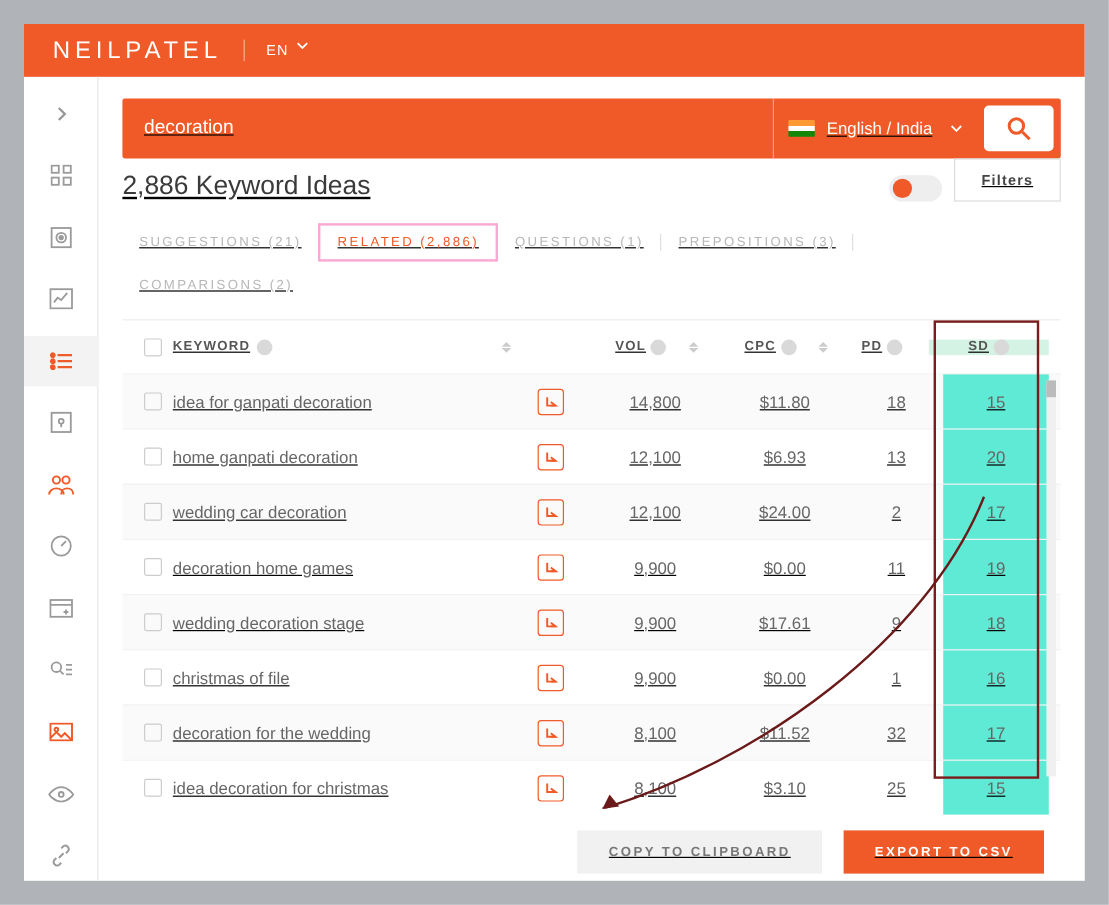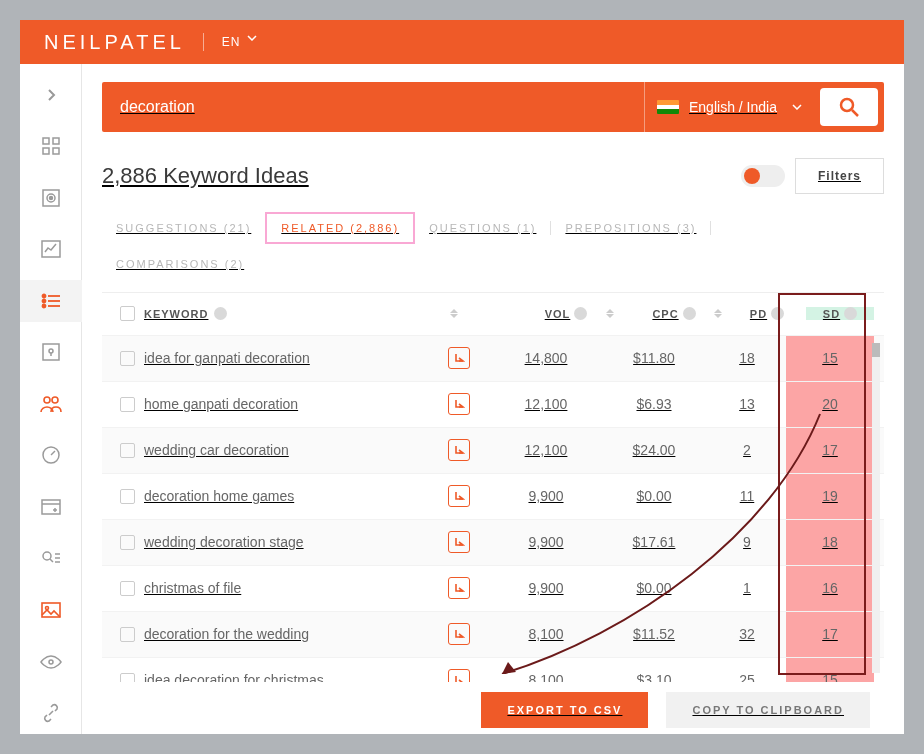--- a/index.html
+++ b/index.html
@@ -14,49 +14,49 @@
   .sb-item { width: 62px; height: 44px; display: flex; align-items: center; justify-content: center; color: #7a7a7a; cursor: pointer; }
   .sb-item.active { background: #f3f3f3; color: #ef5a28; }
   .sb-item.orange { color: #ef5a28; }
   .main { flex: 1; padding: 18px 20px 0 20px; display: flex; flex-direction: column; min-width: 0; position: relative; text-decoration: underline; }
   .searchbar { display: flex; height: 50px; background: #ef5a28; border-radius: 2px; align-items: stretch; }
   .search-input { flex: 1; background: transparent; border: none; outline: none; color: #fff; font-size: 16px; padding: 0 18px; }
   .search-input::placeholder { color: #fff; }
   .locale { width: 170px; border-left: 1px solid rgba(255,255,255,.4); display: flex; align-items: center; padding: 0 12px; color: #fff; font-size: 14px; gap: 10px; cursor: pointer; }
   .flag { width: 22px; height: 14px; background: linear-gradient(#ff9933 33%, #fff 33% 66%, #138808 66%); border-radius: 1px; position: relative; }
   .search-btn { width: 58px; background: #fff; margin: 6px; border-radius: 4px; display: flex; align-items: center; justify-content: center; color: #ef5a28; cursor: pointer; }
-  .head-row { display: flex; align-items: center; margin-top: 26px; }
+  .head-row { display: flex; align-items: flex-end; }
   .title { font-size: 22px; color: #3a3a3a; font-weight: 400; flex: 1; }
   .toggle { width: 44px; height: 22px; background: #eee; border-radius: 12px; position: relative; margin-right: 10px; }
   .toggle .knob { position: absolute; left: 3px; top: 3px; width: 16px; height: 16px; border-radius: 50%; background: #ef5a28; }
   .filters-btn { border: 1px solid #ddd; padding: 10px 22px; font-size: 12px; font-weight: 700; letter-spacing: 1px; color: #444; cursor: pointer; }
   .tabs { display: flex; align-items: center; gap: 0; margin-top: 18px; flex-wrap: wrap; }
   .tab { font-size: 11px; letter-spacing: 2px; color: #b7b7b7; padding: 8px 14px; cursor: pointer; }
   .tab.active { color: #ef5a28; border: 2px solid #f9a8d4; }
   .tab-sep { width: 1px; height: 14px; background: #e0e0e0; }
   .tab.row2 { margin-top: 6px; }
   .table-wrap { margin-top: 14px; border-top: 1px solid #eee; position: relative; flex: 1; display: flex; flex-direction: column; min-height: 0; }
   .thead { display: flex; align-items: center; height: 44px; font-size: 11px; font-weight: 700; letter-spacing: 1px; color: #555; padding: 0 10px 0 8px; }
   .col-chk { width: 34px; display: flex; justify-content: center; }
   .chk { width: 15px; height: 15px; border: 1px solid #ccc; border-radius: 2px; }
   .col-kw { flex: 1; display: flex; align-items: center; gap: 6px; }
   .sort { display: inline-flex; flex-direction: column; gap: 1px; margin-left: 4px; }
   .sort span { width: 0; height: 0; border-left: 4px solid transparent; border-right: 4px solid transparent; }
   .sort .up { border-bottom: 4px solid #ccc; }
   .sort .down { border-top: 4px solid #ccc; }
   .col-exp { width: 44px; }
   .col-num { width: 108px; text-align: right; display: flex; align-items: center; justify-content: center; gap: 4px; position: relative; }
-  .col-sd { width: 68px; background: #d4f3e4; text-align: center; display: flex; align-items: center; justify-content: center; gap: 4px; }
+  .col-sd { width: 100px; background: #d4f3e4; text-align: center; display: flex; align-items: center; justify-content: center; gap: 4px; }
   .qmark { width: 13px; height: 13px; border-radius: 50%; background: #d9d9d9; }
   .rows { overflow-y: auto; }
   .row { display: flex; align-items: center; height: 46px; padding: 0 10px 0 8px; font-size: 14px; color: #666; border-top: 1px solid #f2f2f2; }
   .row:nth-child(odd) { background: #fafafa; }
   .kw-text { flex: 1; }
   .expand { width: 22px; height: 22px; border: 1px solid #ef5a28; border-radius: 3px; color: #ef5a28; display: flex; align-items: center; justify-content: center; cursor: pointer; }
-  .sd-cell { width: 88px; background: #fca5a5; text-align: center; height: 100%; display: flex; align-items: center; justify-content: center; }
+  .sd-cell { width: 88px; background: #5eead4; text-align: center; height: 100%; display: flex; align-items: center; justify-content: center; }
   .sd-box-outline { position: absolute; top: 0; right: 18px; width: 88px; height: 382px; border: 2px solid #7a1c1c; pointer-events: none; }
   .footer { display: flex; gap: 18px; justify-content: flex-end; padding: 10px 14px 6px; }
   .btn { font-size: 11px; letter-spacing: 2px; padding: 12px 26px; cursor: pointer; font-weight: 600; }
   .btn.primary { background: #ef5a28; color: #fff; }
   .btn.secondary { background: #f1f1f1; color: #777; }
   .arrow-svg { position: absolute; pointer-events: none; }
   .scrollbar-fake { position: absolute; right: 4px; top: 50px; width: 8px; height: 330px; background: #f0f0f0; }
   .scrollbar-thumb { position: absolute; right: 4px; top: 50px; width: 8px; height: 14px; background: #bbb; }
 </style>
 </head>
@@ -398,18 +398,18 @@
         <div class="scrollbar-fake"></div>
         <div class="scrollbar-thumb"></div>
       </div>
 
       <svg class="arrow-svg" width="420" height="300" style="left:370px; top:310px;">
         <path d="M 368 40 C 320 160, 180 260, 50 300" fill="none" stroke="#6b1a1a" stroke-width="2"></path>
         <path d="M 50 300 l 14 -2 l -8 -10 z" fill="#6b1a1a"></path>
       </svg>
 
       <div class="footer">
+        <div class="btn secondary">COPY TO CLIPBOARD</div>
         <div class="btn primary">EXPORT TO CSV</div>
-        <div class="btn secondary">COPY TO CLIPBOARD</div>
       </div>
     </div>
   </div>
 </div>
 
 </body></html>

